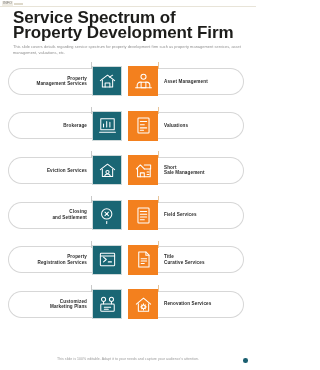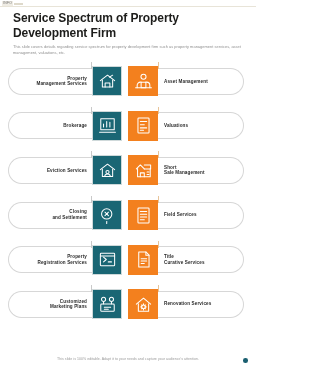--- a/index.html
+++ b/index.html
@@ -24,21 +24,21 @@
   }
   .logo-bar { width: 9px; height: 2px; background: #ded9cb; }
   .top-rule {
     position: absolute; top: 6px; left: 0; width: 256px; height: 1px;
     background: #e8e4d8;
   }
 
   
   .header { position: absolute; top: 11px; left: 13px; width: 232px; }
   .title {
-    font-size: 12px; line-height: 14.6px; font-weight: bold;
+    font-size: 17px; line-height: 14.6px; font-weight: bold;
     color: #1d1d1b; letter-spacing: -0.1px;
   }
   .subtitle {
     margin-top: 4px;
     font-size: 3.9px; line-height: 5.4px;
     color: #8e8e8e; letter-spacing: .05px;
     max-width: 228px;
   }
 
   

